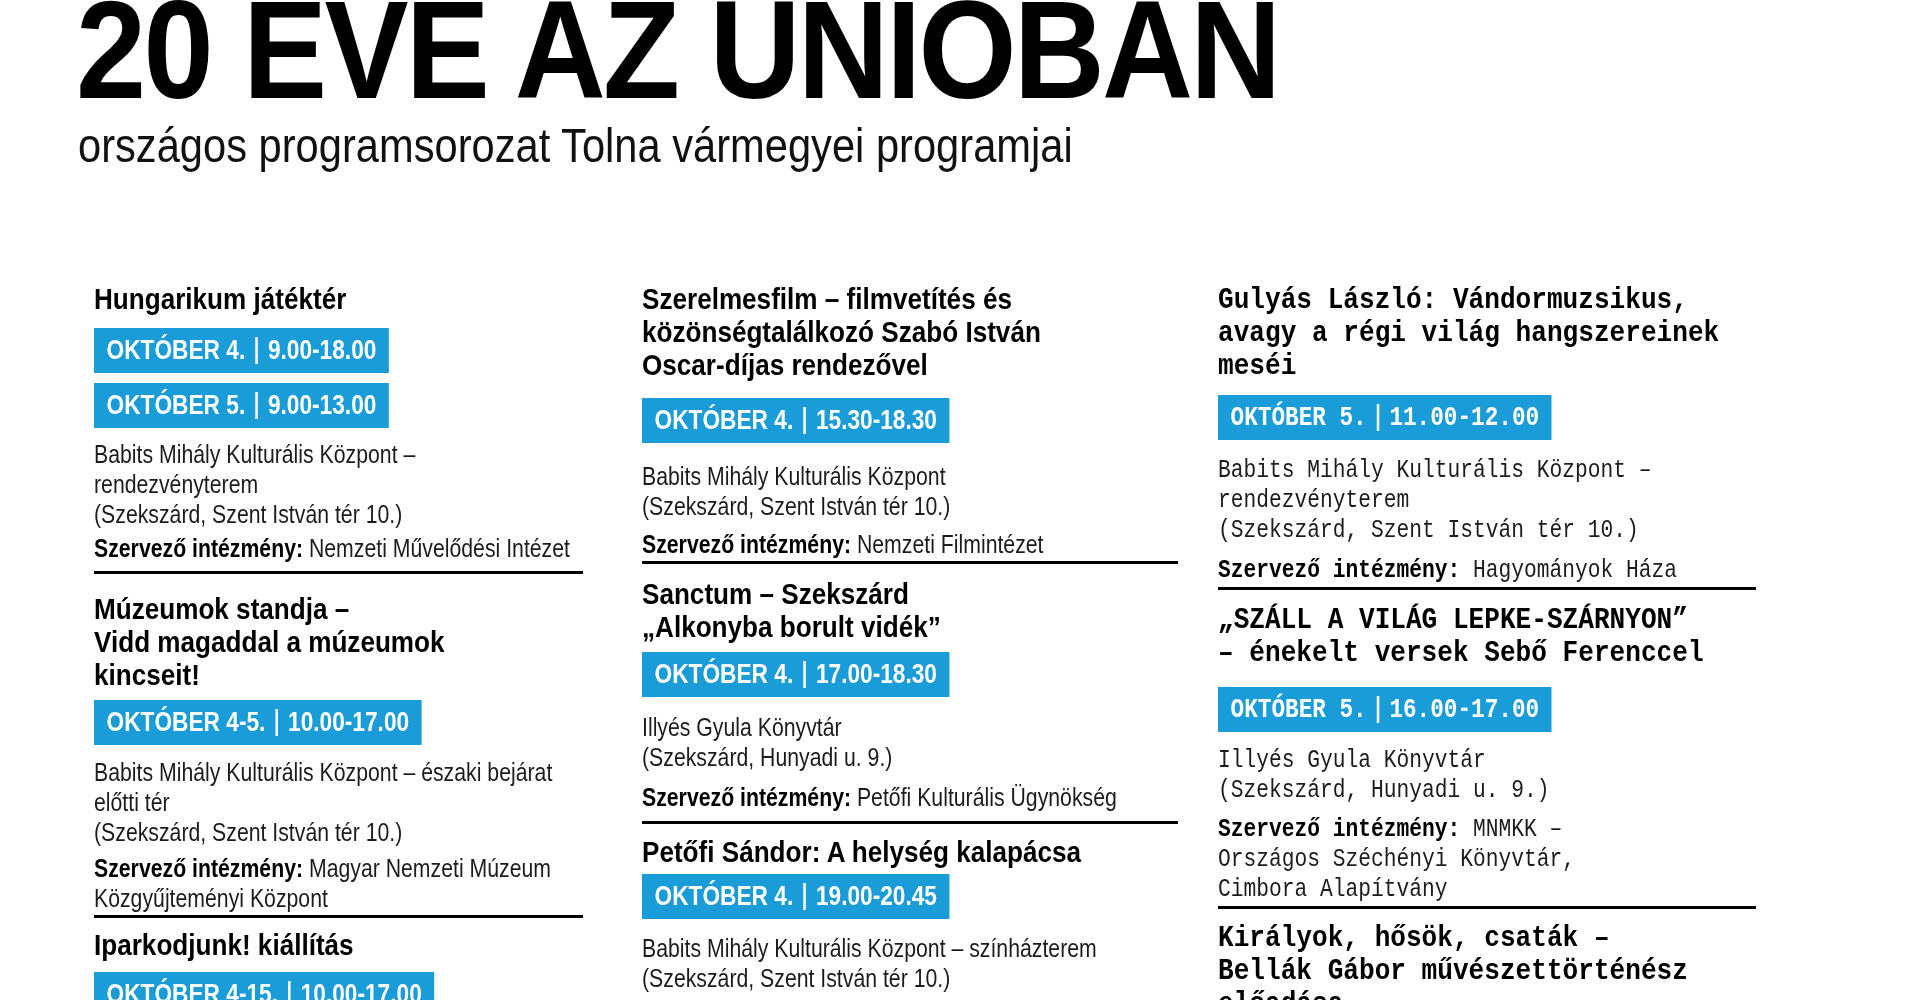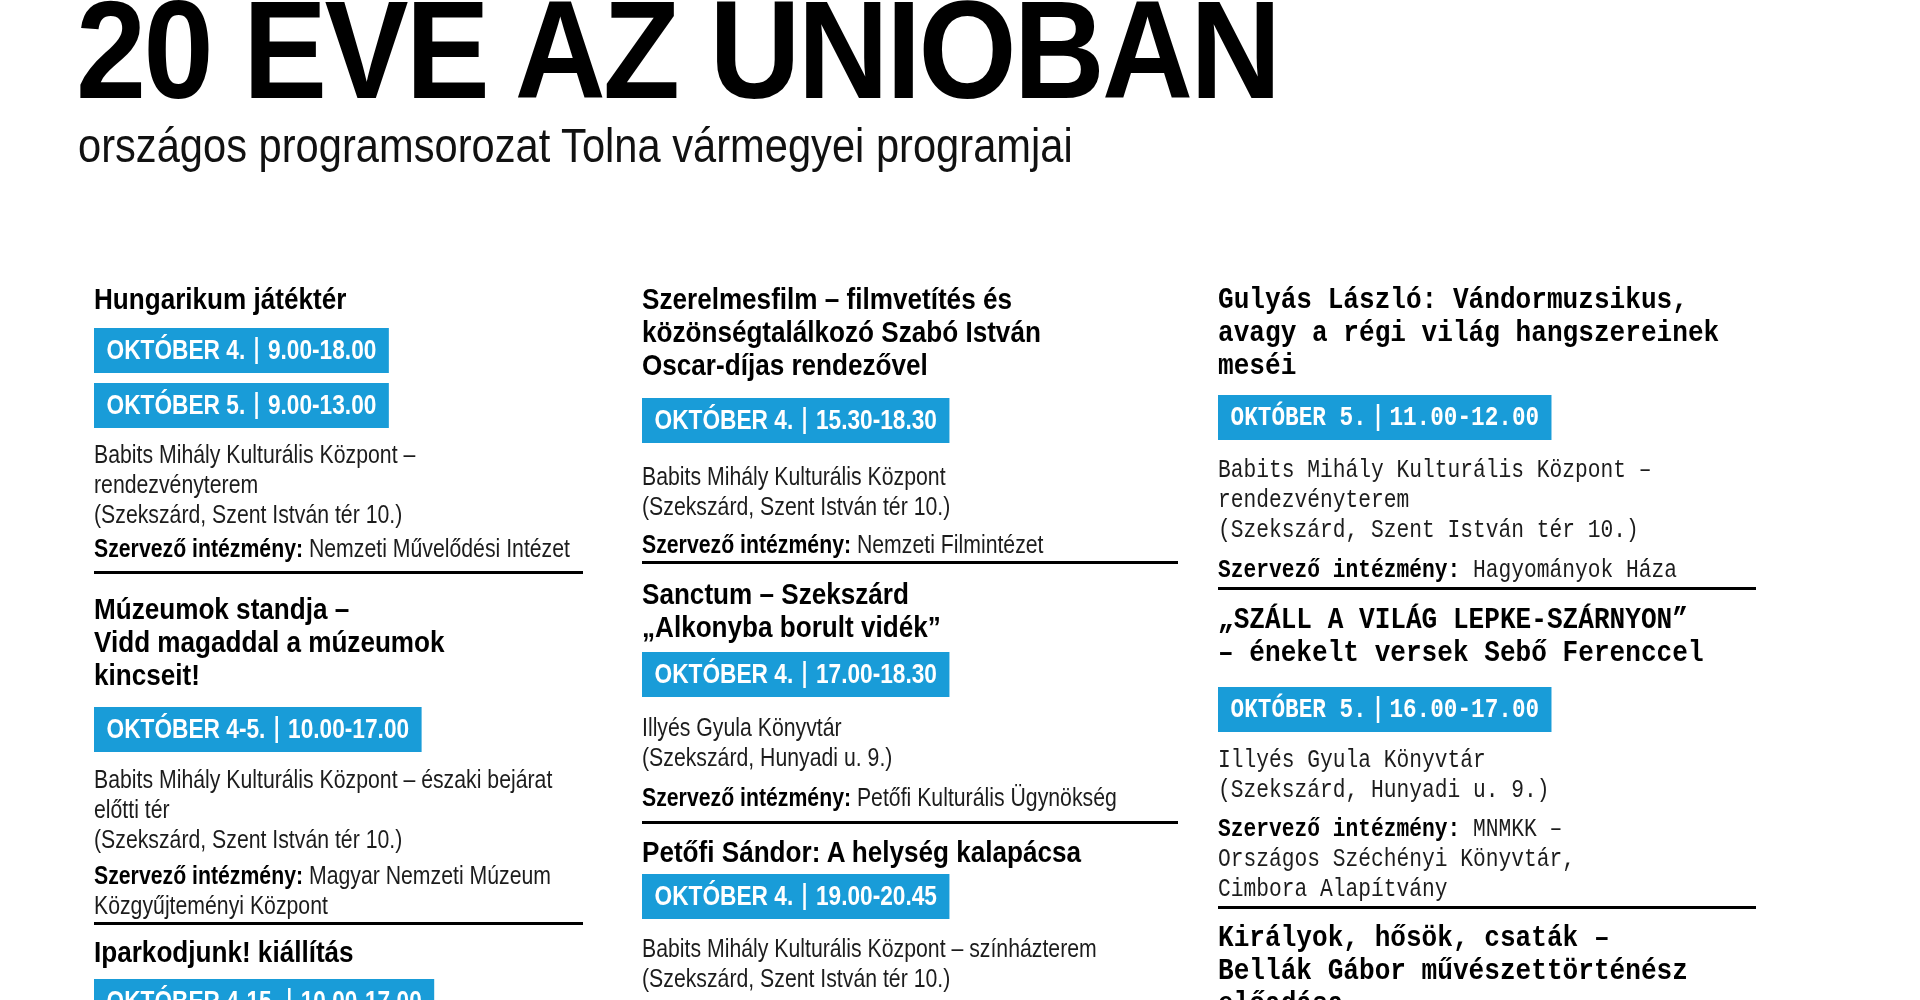--- a/index.html
+++ b/index.html
@@ -84,21 +84,21 @@
         </div>
       </div>
     <div class="venue" style="margin-top:11px">Babits Mihály Kulturális Központ – rendezvényterem
 (Szekszárd, Szent István tér 10.)</div>
     <div class="org" style="margin-top:4px"><span class="org-label">Szervező intézmény:</span> <span class="org-value">Nemzeti Művelődési Intézet</span></div>
     <div class="divider" style="margin-top:8px"></div>
 
     <div class="event-title" style="margin-top:18px">Múzeumok standja –
 Vidd magaddal a múzeumok
 kincseit!</div>
-    <div class="badge-row" style="margin-top:16px">
+    <div class="badge-row" style="margin-top:9px">
         <div class="badge">
           <span>OKTÓBER 4-5.</span>
           <span class="badge-sep"></span>
           <span>10.00-17.00</span>
         </div>
       </div>
     <div class="venue" style="margin-top:12px">Babits Mihály Kulturális Központ – északi bejárat előtti tér
 (Szekszárd, Szent István tér 10.)</div>
     <div class="org" style="margin-top:6px"><span class="org-label">Szervező intézmény:</span> <span class="org-value">Magyar Nemzeti Múzeum
 Közgyűjteményi Központ</span></div>

